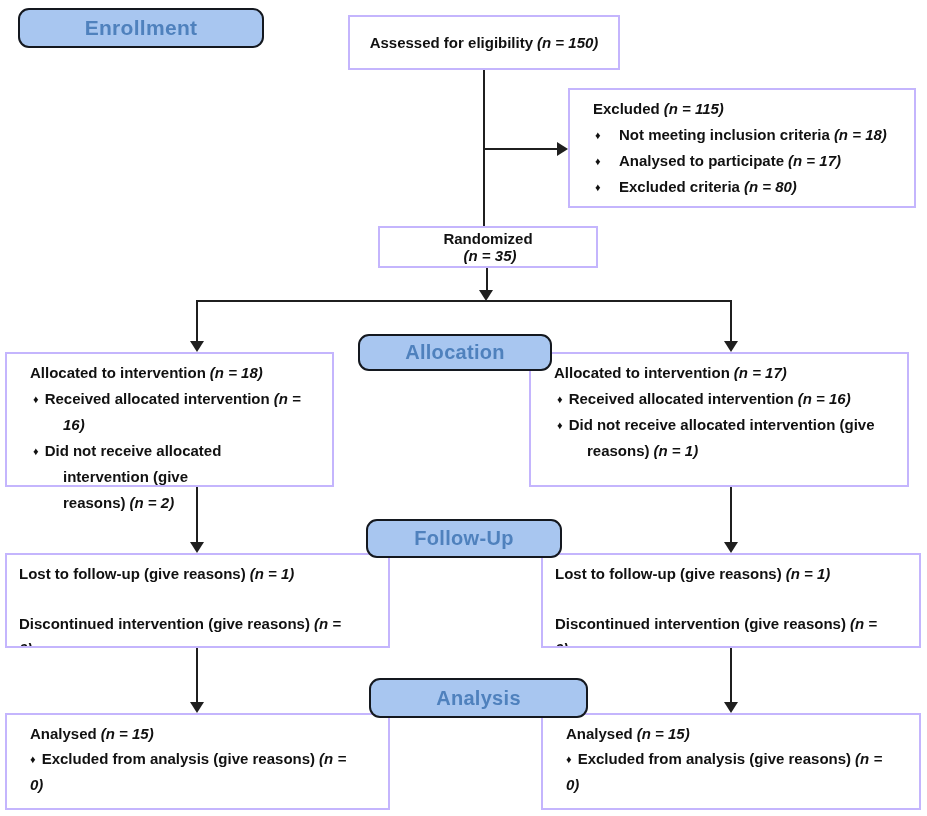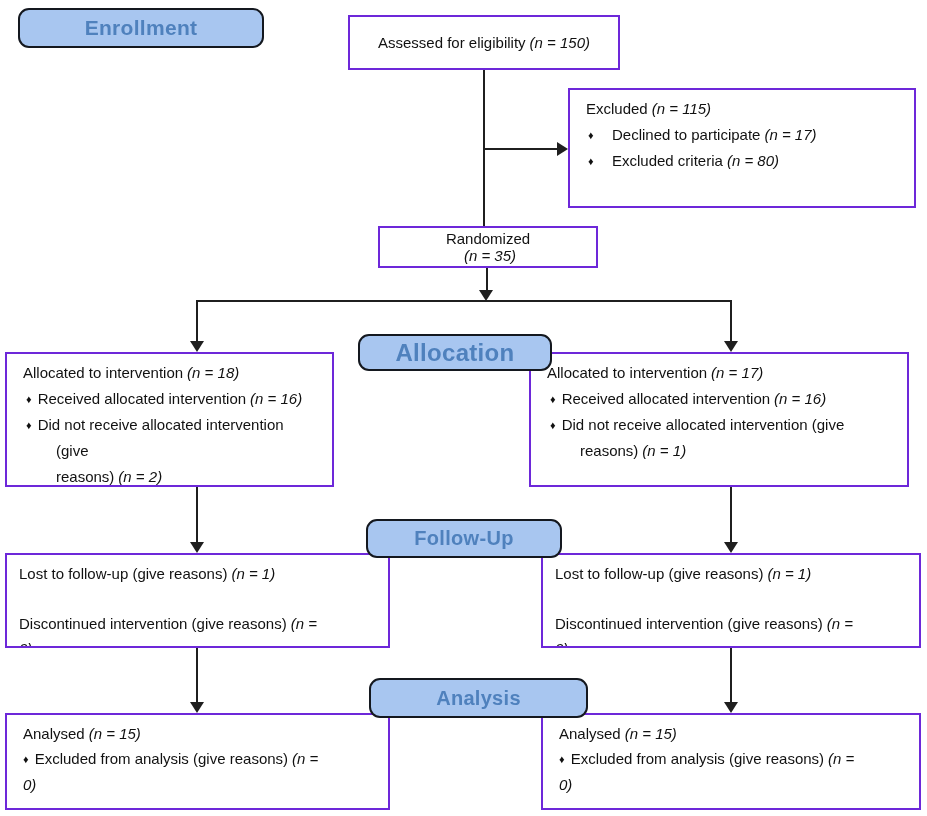--- a/index.html
+++ b/index.html
@@ -11,24 +11,24 @@
   
   .stage {
     position:absolute; box-sizing:border-box;
     background:#a8c6f0; border:2.5px solid #14181f; border-radius:11px;
     display:flex; align-items:center; justify-content:center;
     font-weight:bold; color:#4f81bd; z-index:6; letter-spacing:.3px;
   }
   
   .box {
     position:absolute; box-sizing:border-box; background:#ffffff;
-    border:2px solid #6d28d9; z-index:2; line-height:26px;
+    border:2px solid #c4b5fd; z-index:2; line-height:26px;font-weight:bold;
   }
   .center-box { display:flex; align-items:center; justify-content:center; line-height:normal; }
-  .pad { padding:6px 16px; }
+  .pad { padding:6px 23px; }
   .n, .ni { font-style:italic;text-align:center; }
   .n { margin-left:4px; }
   .bul { display:inline-block; width:24px; padding-left:2px; font-size:11px; vertical-align:1px; }
   .bul2 { font-size:11px; vertical-align:1px; margin-right:6px; }
   .h-item { padding-left:33px; text-indent:-30px; }
   .fu-box { overflow:hidden; line-height:25px; }
   .fu-line2 { margin-top:25px; }
   .an-box { line-height:25px; }
   
   .line { position:absolute; background:#1f1f1f; z-index:1; }
@@ -40,21 +40,21 @@
   .arr-r {
     position:absolute; width:0; height:0; z-index:3;
     border-top:7px solid transparent; border-bottom:7px solid transparent;
     border-left:11px solid #1f1f1f;
   }
 </style>
 </head>
 <body>
 
 <div class="stage" style="left:18px; top:8px; width:246px; height:40px; font-size:21px;">Enrollment</div>
-<div class="stage" style="left:358px; top:334px; width:194px; height:37px; font-size:24px;">Allocation</div>
+<div class="stage" style="left:358px; top:334px; width:194px; height:37px; font-size:20px;">Allocation</div>
 <div class="stage" style="left:366px; top:519px; width:196px; height:39px; font-size:20px;">Follow-Up</div>
 <div class="stage" style="left:369px; top:678px; width:219px; height:40px; font-size:20px;">Analysis</div>
 
 <div class="line" style="left:483px; top:69px; width:2px; height:158px;"></div>
 <div class="line" style="left:484px; top:148px; width:74px; height:2px;"></div>
 <div class="arr-r" style="left:557px; top:142px;"></div>
 
 <div class="line" style="left:486px; top:267px; width:2px; height:25px;"></div>
 <div class="arr-d" style="left:479px; top:290px;"></div>
 <div class="line" style="left:196px; top:300px; width:536px; height:2px;"></div>
@@ -76,21 +76,24 @@
 <div class="box center-box" style="left:348px; top:15px; width:272px; height:55px;">
   <span>Assessed for eligibility</span>
     <span class="n">(n = 150)</span>
 </div>
 
 <div class="box pad" style="left:568px; top:88px; width:348px; height:120px;">
   <div>
     <span>Excluded</span><span class="n">(n = 115)</span>
   </div>
   <div>
-    <span class="bul">♦</span><span>Declined to participate</span><span class="n">(n = 17)</span>
+    <span class="bul">♦</span><span>Not meeting inclusion criteria</span><span class="n">(n = 18)</span>
+  </div>
+  <div>
+    <span class="bul">♦</span><span>Analysed to participate</span><span class="n">(n = 17)</span>
   </div>
   <div>
     <span class="bul">♦</span><span>Excluded criteria</span><span class="n">(n = 80)</span>
   </div>
 </div>
 
 <div class="box center-box" style="left:378px; top:226px; width:220px; height:42px;flex-direction:column;">
   <span>Randomized</span>
     <span class="n">(n = 35)</span>
 </div>

